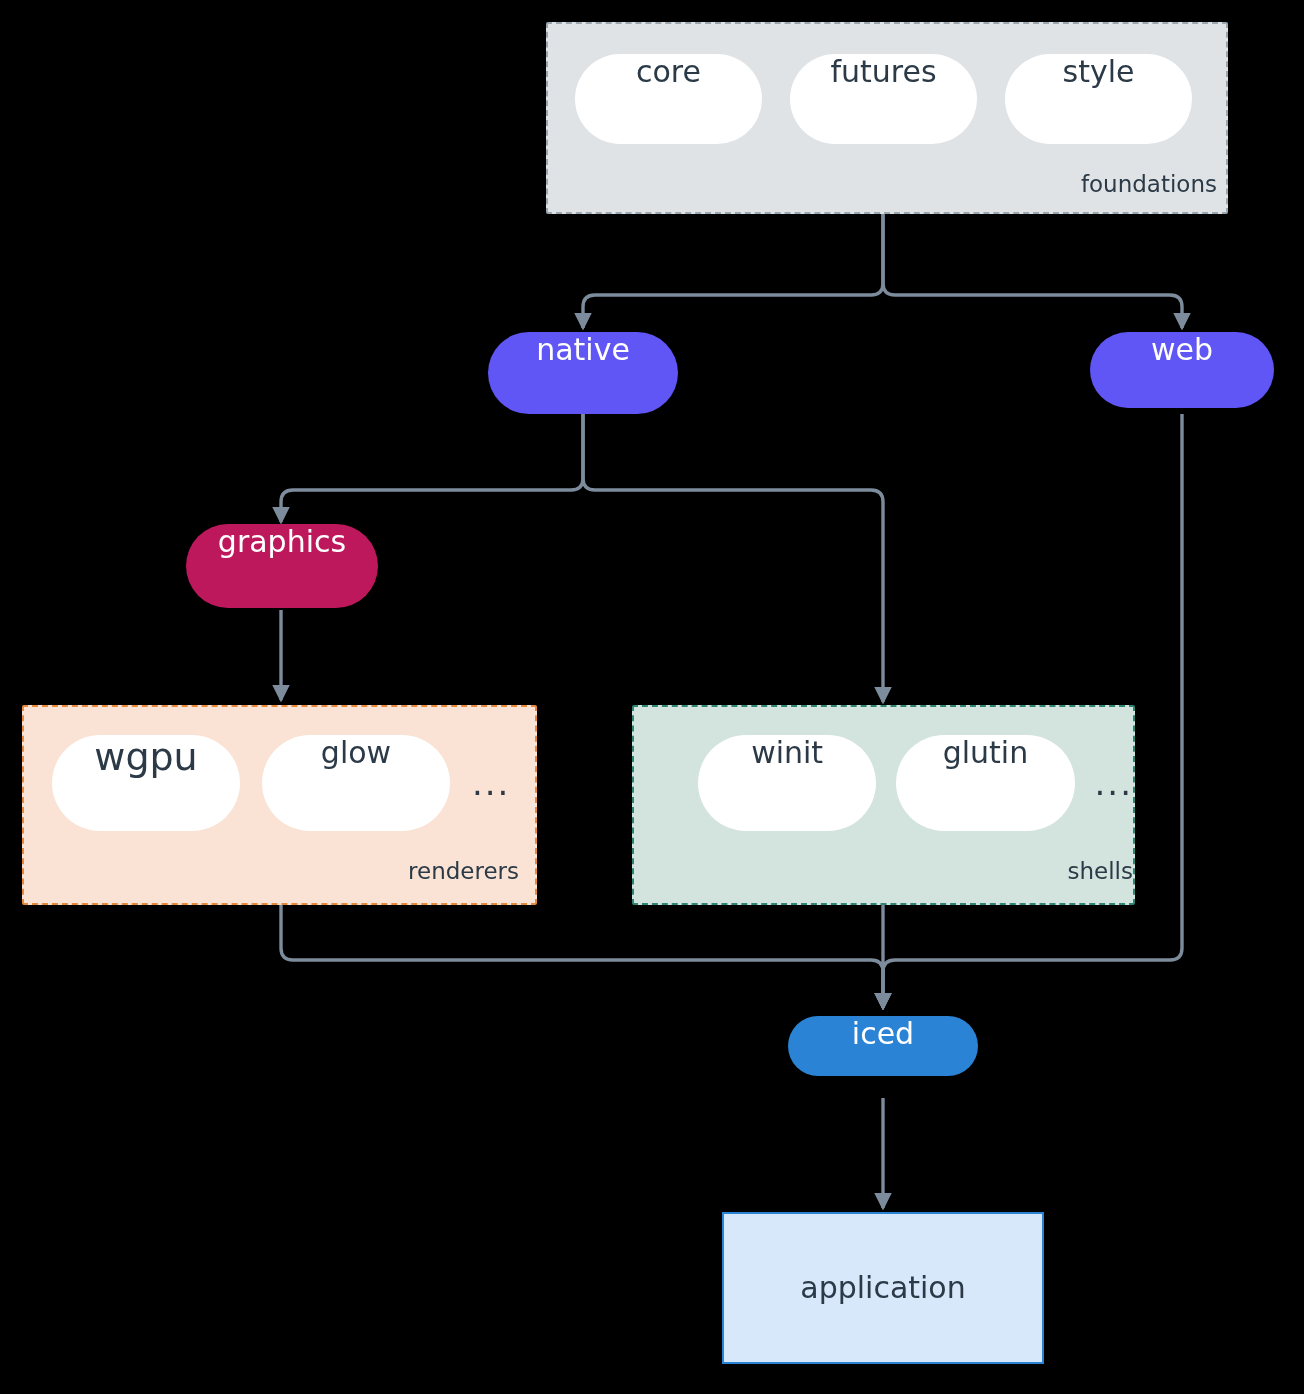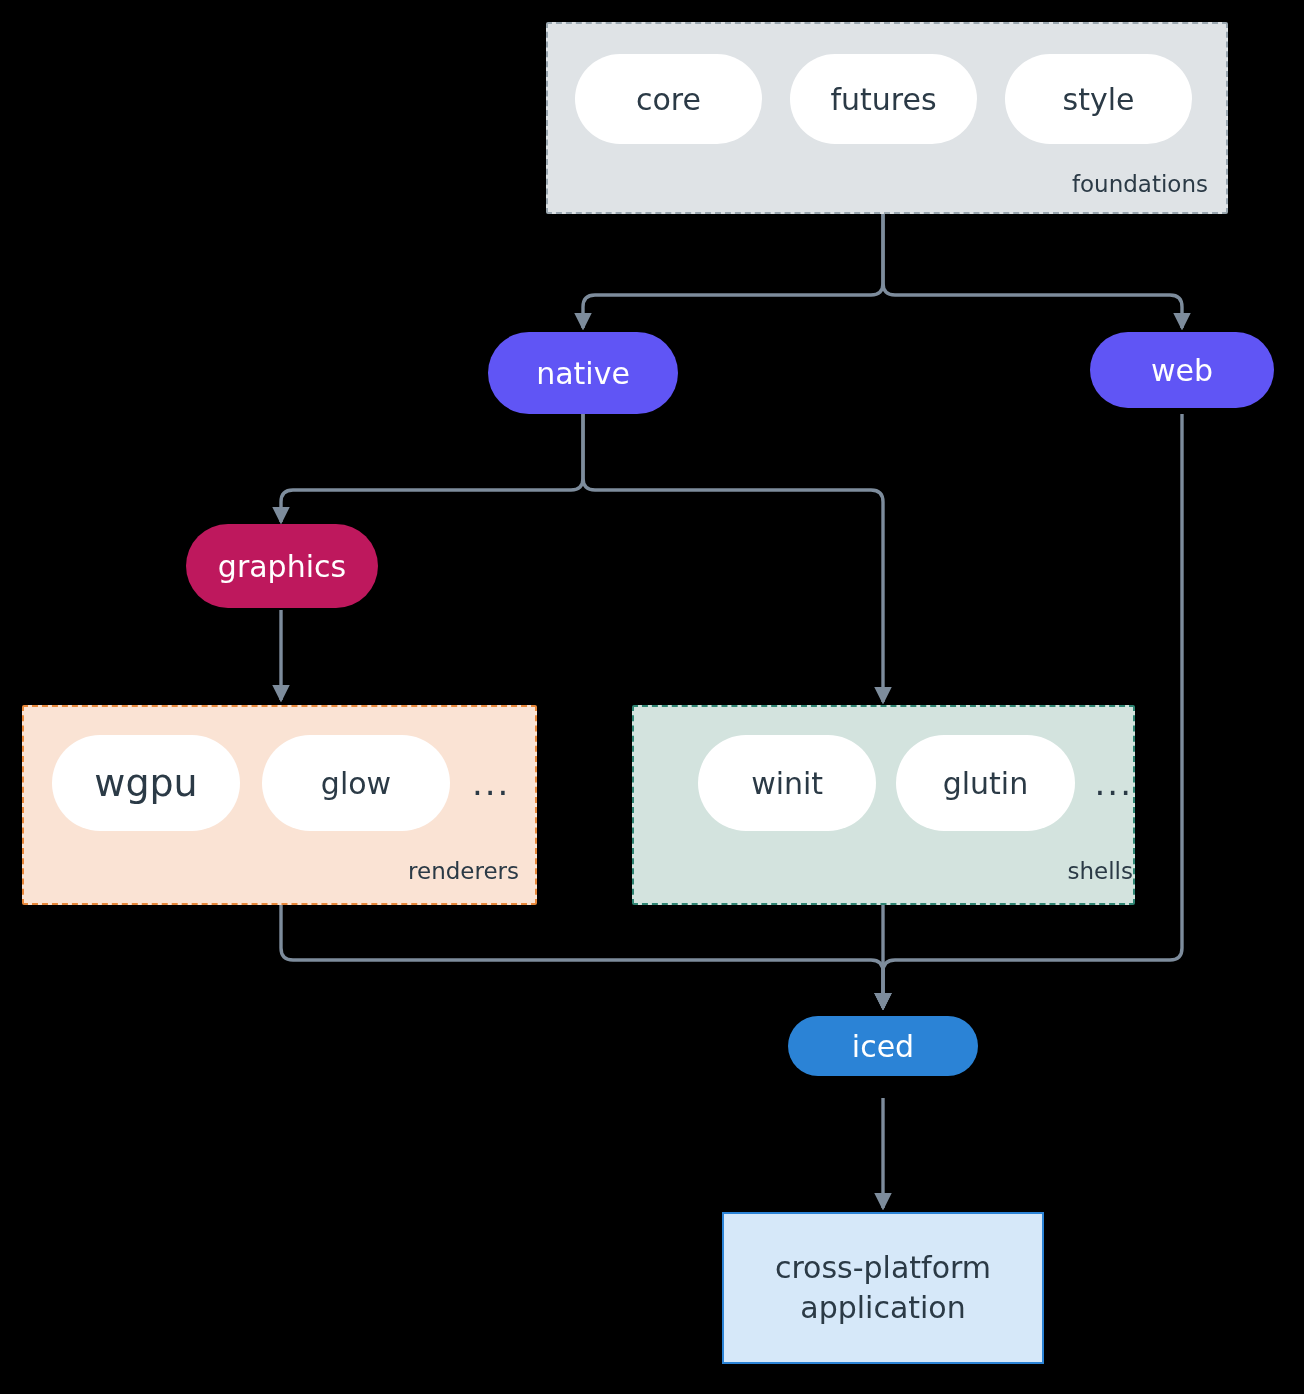--- a/index.html
+++ b/index.html
@@ -29,21 +29,20 @@
     flex-direction: column;
   }
   .group-row {
     display: flex;
     align-items: center;
   }
   .pill {
     background: #ffffff;
     border-radius: 999px;
     display: flex;
-    align-items: center;
     justify-content: center;
     color: #2b3a46;
     box-sizing: border-box;
   }
   .group-label {
     position: absolute;
     color: #2b3a46;
     font-size: 23px;
     line-height: 1;
   }
@@ -52,21 +51,20 @@
     font-size: 34px;
     line-height: 1;
     letter-spacing: 2px;
     display: flex;
     align-items: center;
   }
   .node {
     position: absolute;
     box-sizing: border-box;
     display: flex;
-    align-items: center;
     justify-content: center;
     color: #ffffff;
     font-size: 30px;
   }
   .node-pill { border-radius: 999px; }
   .rect-node {
     position: absolute;
     box-sizing: border-box;
     display: flex;
     align-items: center;
@@ -117,21 +115,21 @@
       <div class="pill" style="width:187px; height:90px; font-size:30px;">
         <span>core</span>
       </div>
       <div class="pill" style="width:187px; height:90px; font-size:30px;">
         <span>futures</span>
       </div>
       <div class="pill" style="width:187px; height:90px; font-size:30px;">
         <span>style</span>
       </div>
     </div>
-    <div class="group-label" style="right:18px; bottom:16px;">foundations</div>
+    <div class="group-label" style="right:9px; bottom:16px;">foundations</div>
   </div>
 
   <div class="group-box" style="left:22px; top:705px; width:515px; height:200px;
               background:#fae3d4; border:2px dashed #e8883a; border-radius:2px;">
     <div class="group-row" style="padding:28px 0 0 28px; gap:22px;">
       <div class="pill" style="width:188px; height:96px; font-size:38px;">
         <span>wgpu</span>
       </div>
       <div class="pill" style="width:188px; height:96px; font-size:30px;">
         <span>glow</span>
@@ -167,18 +165,17 @@
     <span>graphics</span>
   </div>
 
   <div class="node node-pill" style="left:788px; top:1016px; width:190px; height:60px; background:#2b83d6;">
     <span>iced</span>
   </div>
 
   <div class="rect-node" style="left:722px; top:1212px; width:322px; height:152px;
               background:#d6e8f9; border:2px solid #2b83d6;">
     <div>
-      <div>cross-platform</div>
       <div>application</div>
     </div>
   </div>
 
 </div>
 
 </body></html>

